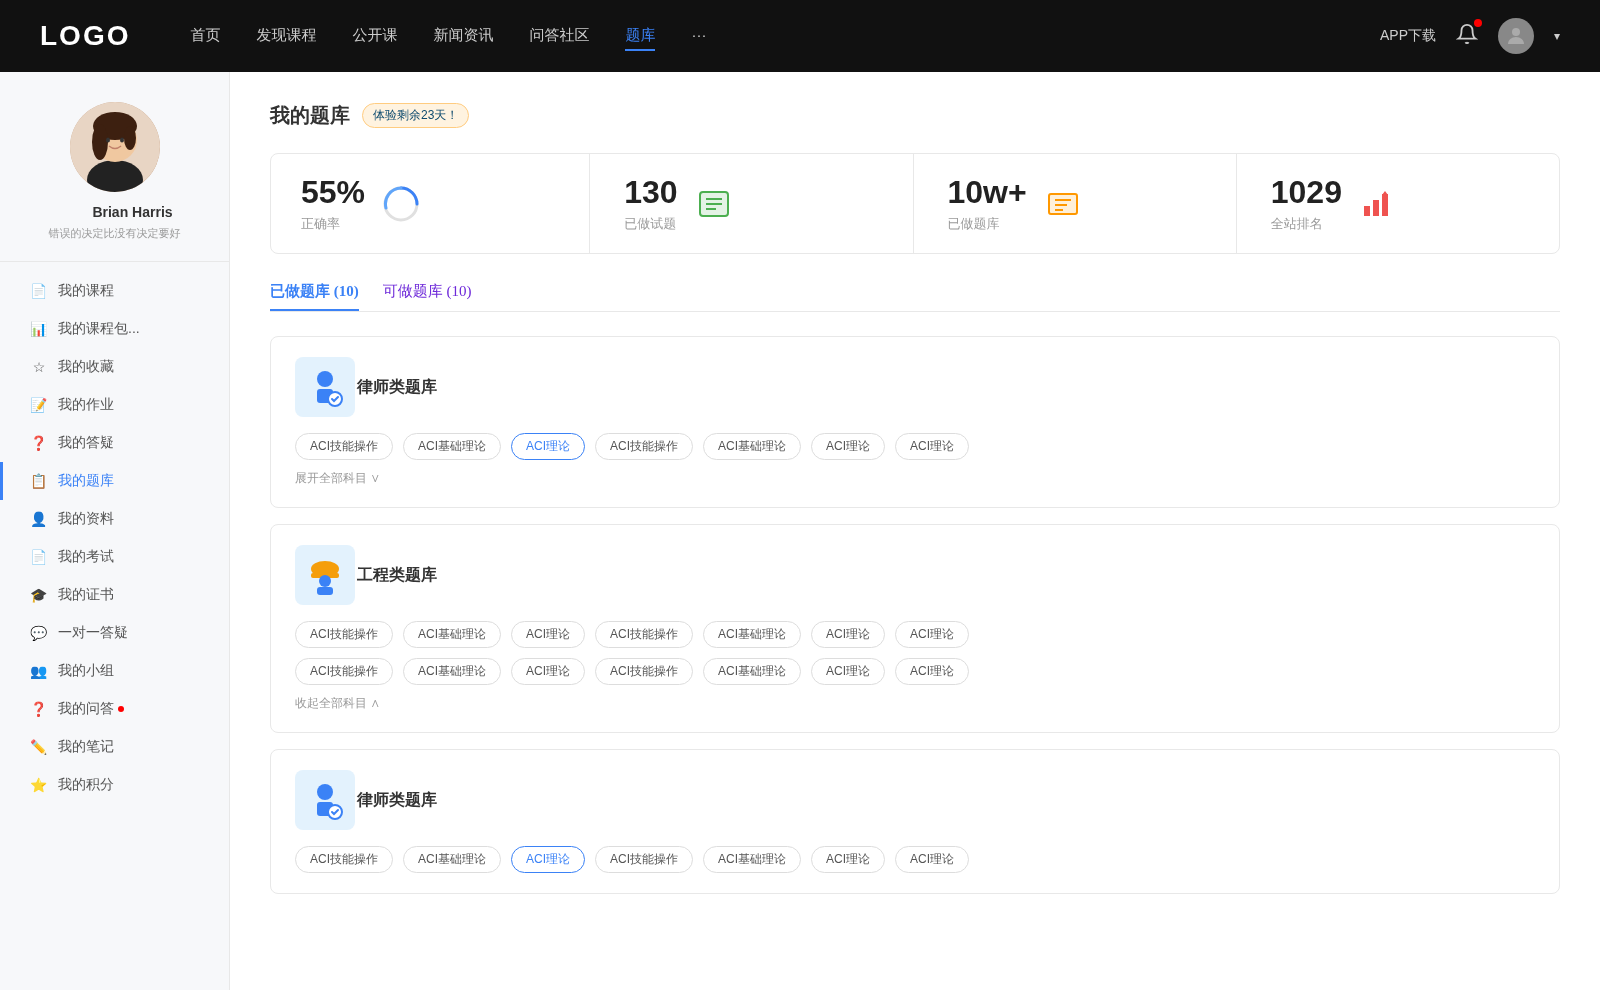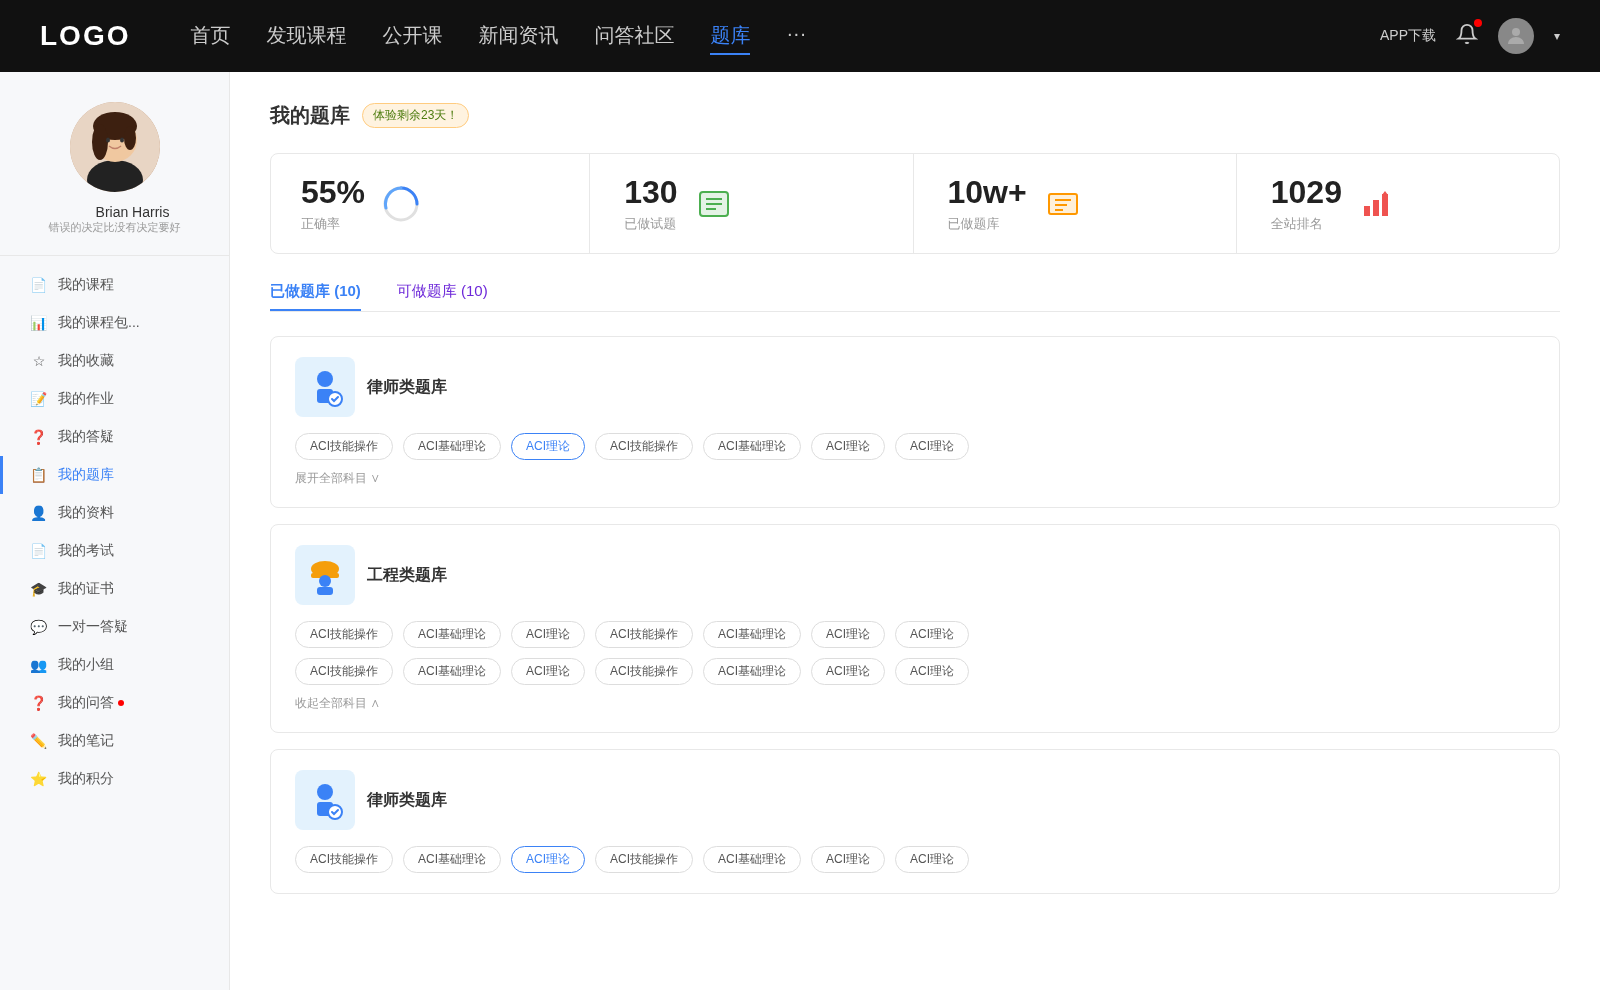--- a/index.html
+++ b/index.html
@@ -21,21 +21,21 @@
       letter-spacing: 2px;
       margin-right: 60px;
     }
     .navbar-nav {
       display: flex;
       gap: 36px;
       flex: 1;
     }
     .nav-item {
       color: #ccc;
-      font-size: 20px;
+      font-size: 15px;
       cursor: pointer;
       padding: 4px 0;
       position: relative;
     }
     .nav-item.active {
       color: #3b82f6;
       border-bottom: 2px solid #3b82f6;
     }
     .navbar-right {
       display: flex;
@@ -98,21 +98,22 @@
       overflow: hidden;
       margin-bottom: 12px;
       position: relative;
       display: flex;
       align-items: center;
       justify-content: center;
     }
     .profile-name {
       font-size: 14px;
       color: #333;
-      font-weight: 400;
+      margin-bottom: 6px;
+      font-weight: 700;
       padding-left: 36px;
     }
     .profile-motto {
       font-size: 11px;
       color: #999;
     }
     .sidebar-menu { list-style: none; }
     .sidebar-menu li {
       display: flex;
       align-items: center;
@@ -166,21 +167,21 @@
     .page-header {
       display: flex;
       align-items: center;
       gap: 12px;
       margin-bottom: 24px;
     }
     .page-title { font-size: 20px; font-weight: 600; color: #333; }
     .trial-badge {
       background: #fff3e0;
       border: 1px solid #ffcc80;
-      color: #4d7c0f;
+      color: #0c4a6e;
       font-size: 12px;
       padding: 3px 10px;
       border-radius: 20px;
     }
 
     
     .stats-row {
       display: flex;
       gap: 4px;
       margin-bottom: 28px;
@@ -203,23 +204,24 @@
       width: 40px;
       height: 40px;
       display: flex;
       align-items: center;
       justify-content: center;
     }
 
     
     .tab-row {
       display: flex;
-      gap: 36px;
+      gap: 24px;
       border-bottom: 1px solid #e8e8e8;
       margin-bottom: 24px;
+      font-family: Liberation Serif, serif;
     }
     .tab-item {
       font-size: 15px;
       color: #6d28d9;
       padding-bottom: 10px;
       cursor: pointer;
       position: relative;
     }
     .tab-item.active {
       color: #3b82f6;
@@ -238,21 +240,21 @@
     
     .bank-card {
       border: 1px solid #e8e8e8;
       border-radius: 8px;
       margin-bottom: 16px;
       padding: 20px 24px;
     }
     .bank-card-header {
       display: flex;
       align-items: center;
-      gap: 12px;
+      gap: 2px;
       margin-bottom: 16px;
     }
     .bank-icon {
       width: 60px;
       height: 60px;
       border-radius: 8px;
       background: #e3f2fd;
       display: flex;
       align-items: center;
       justify-content: center;

